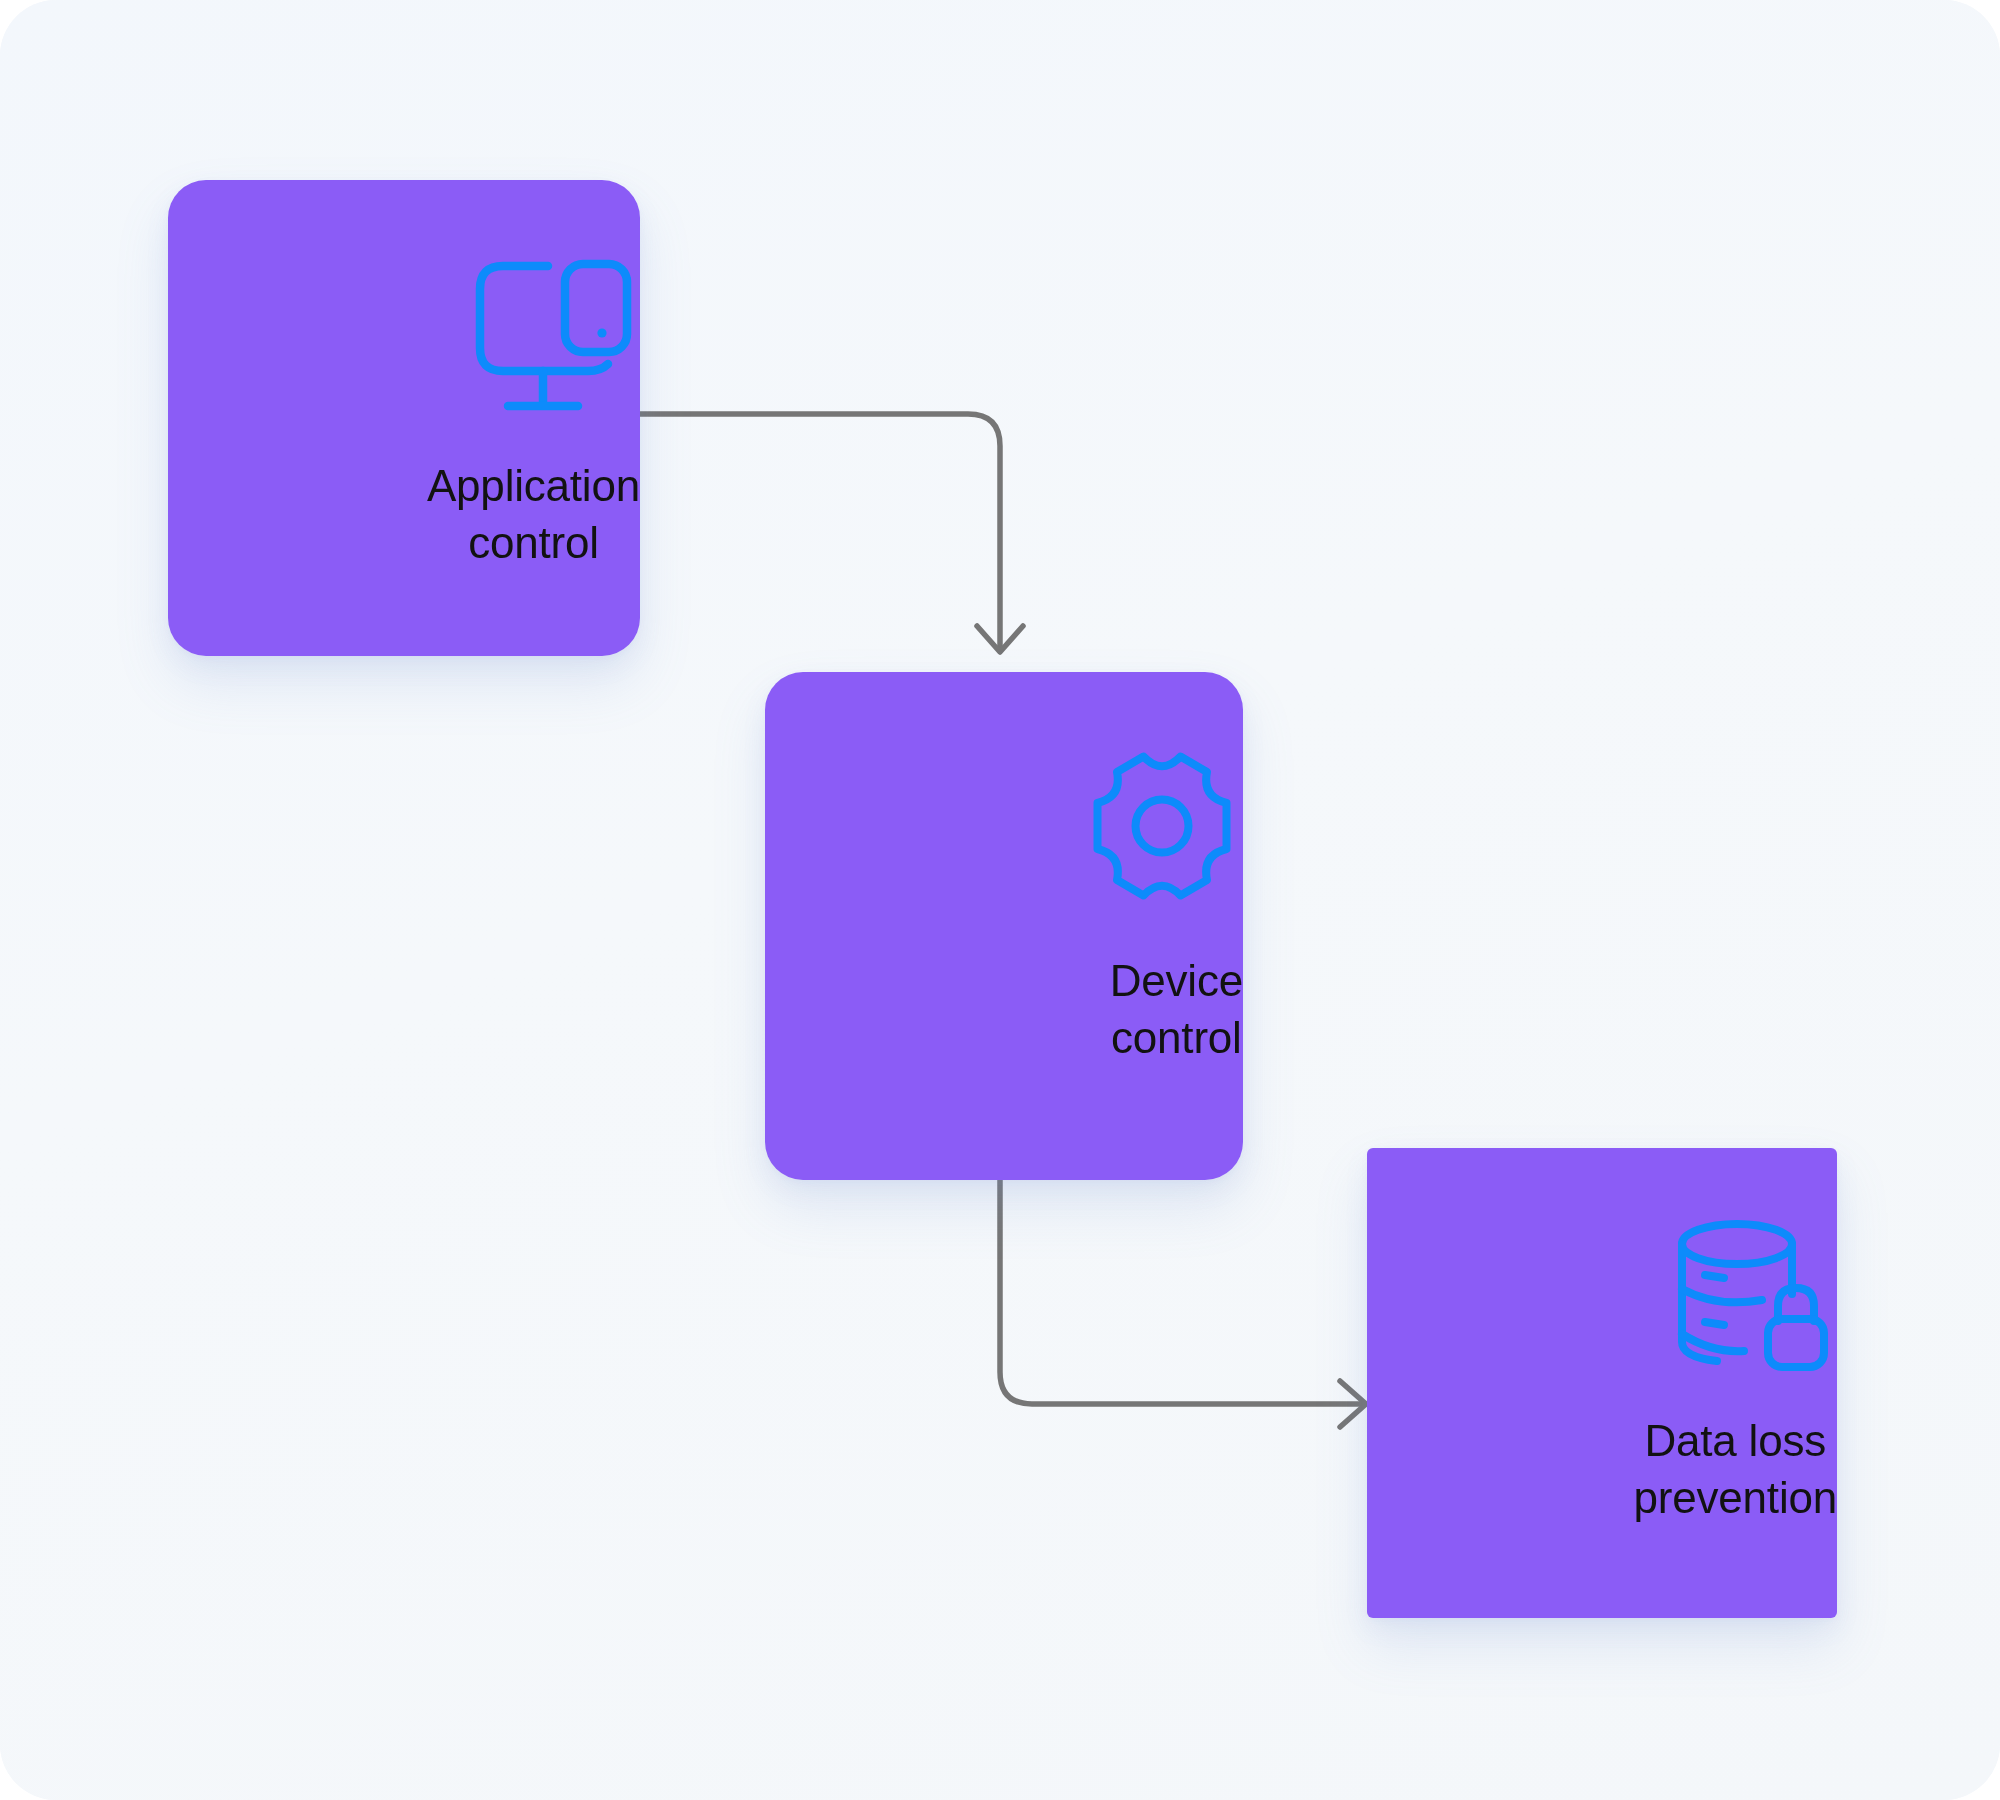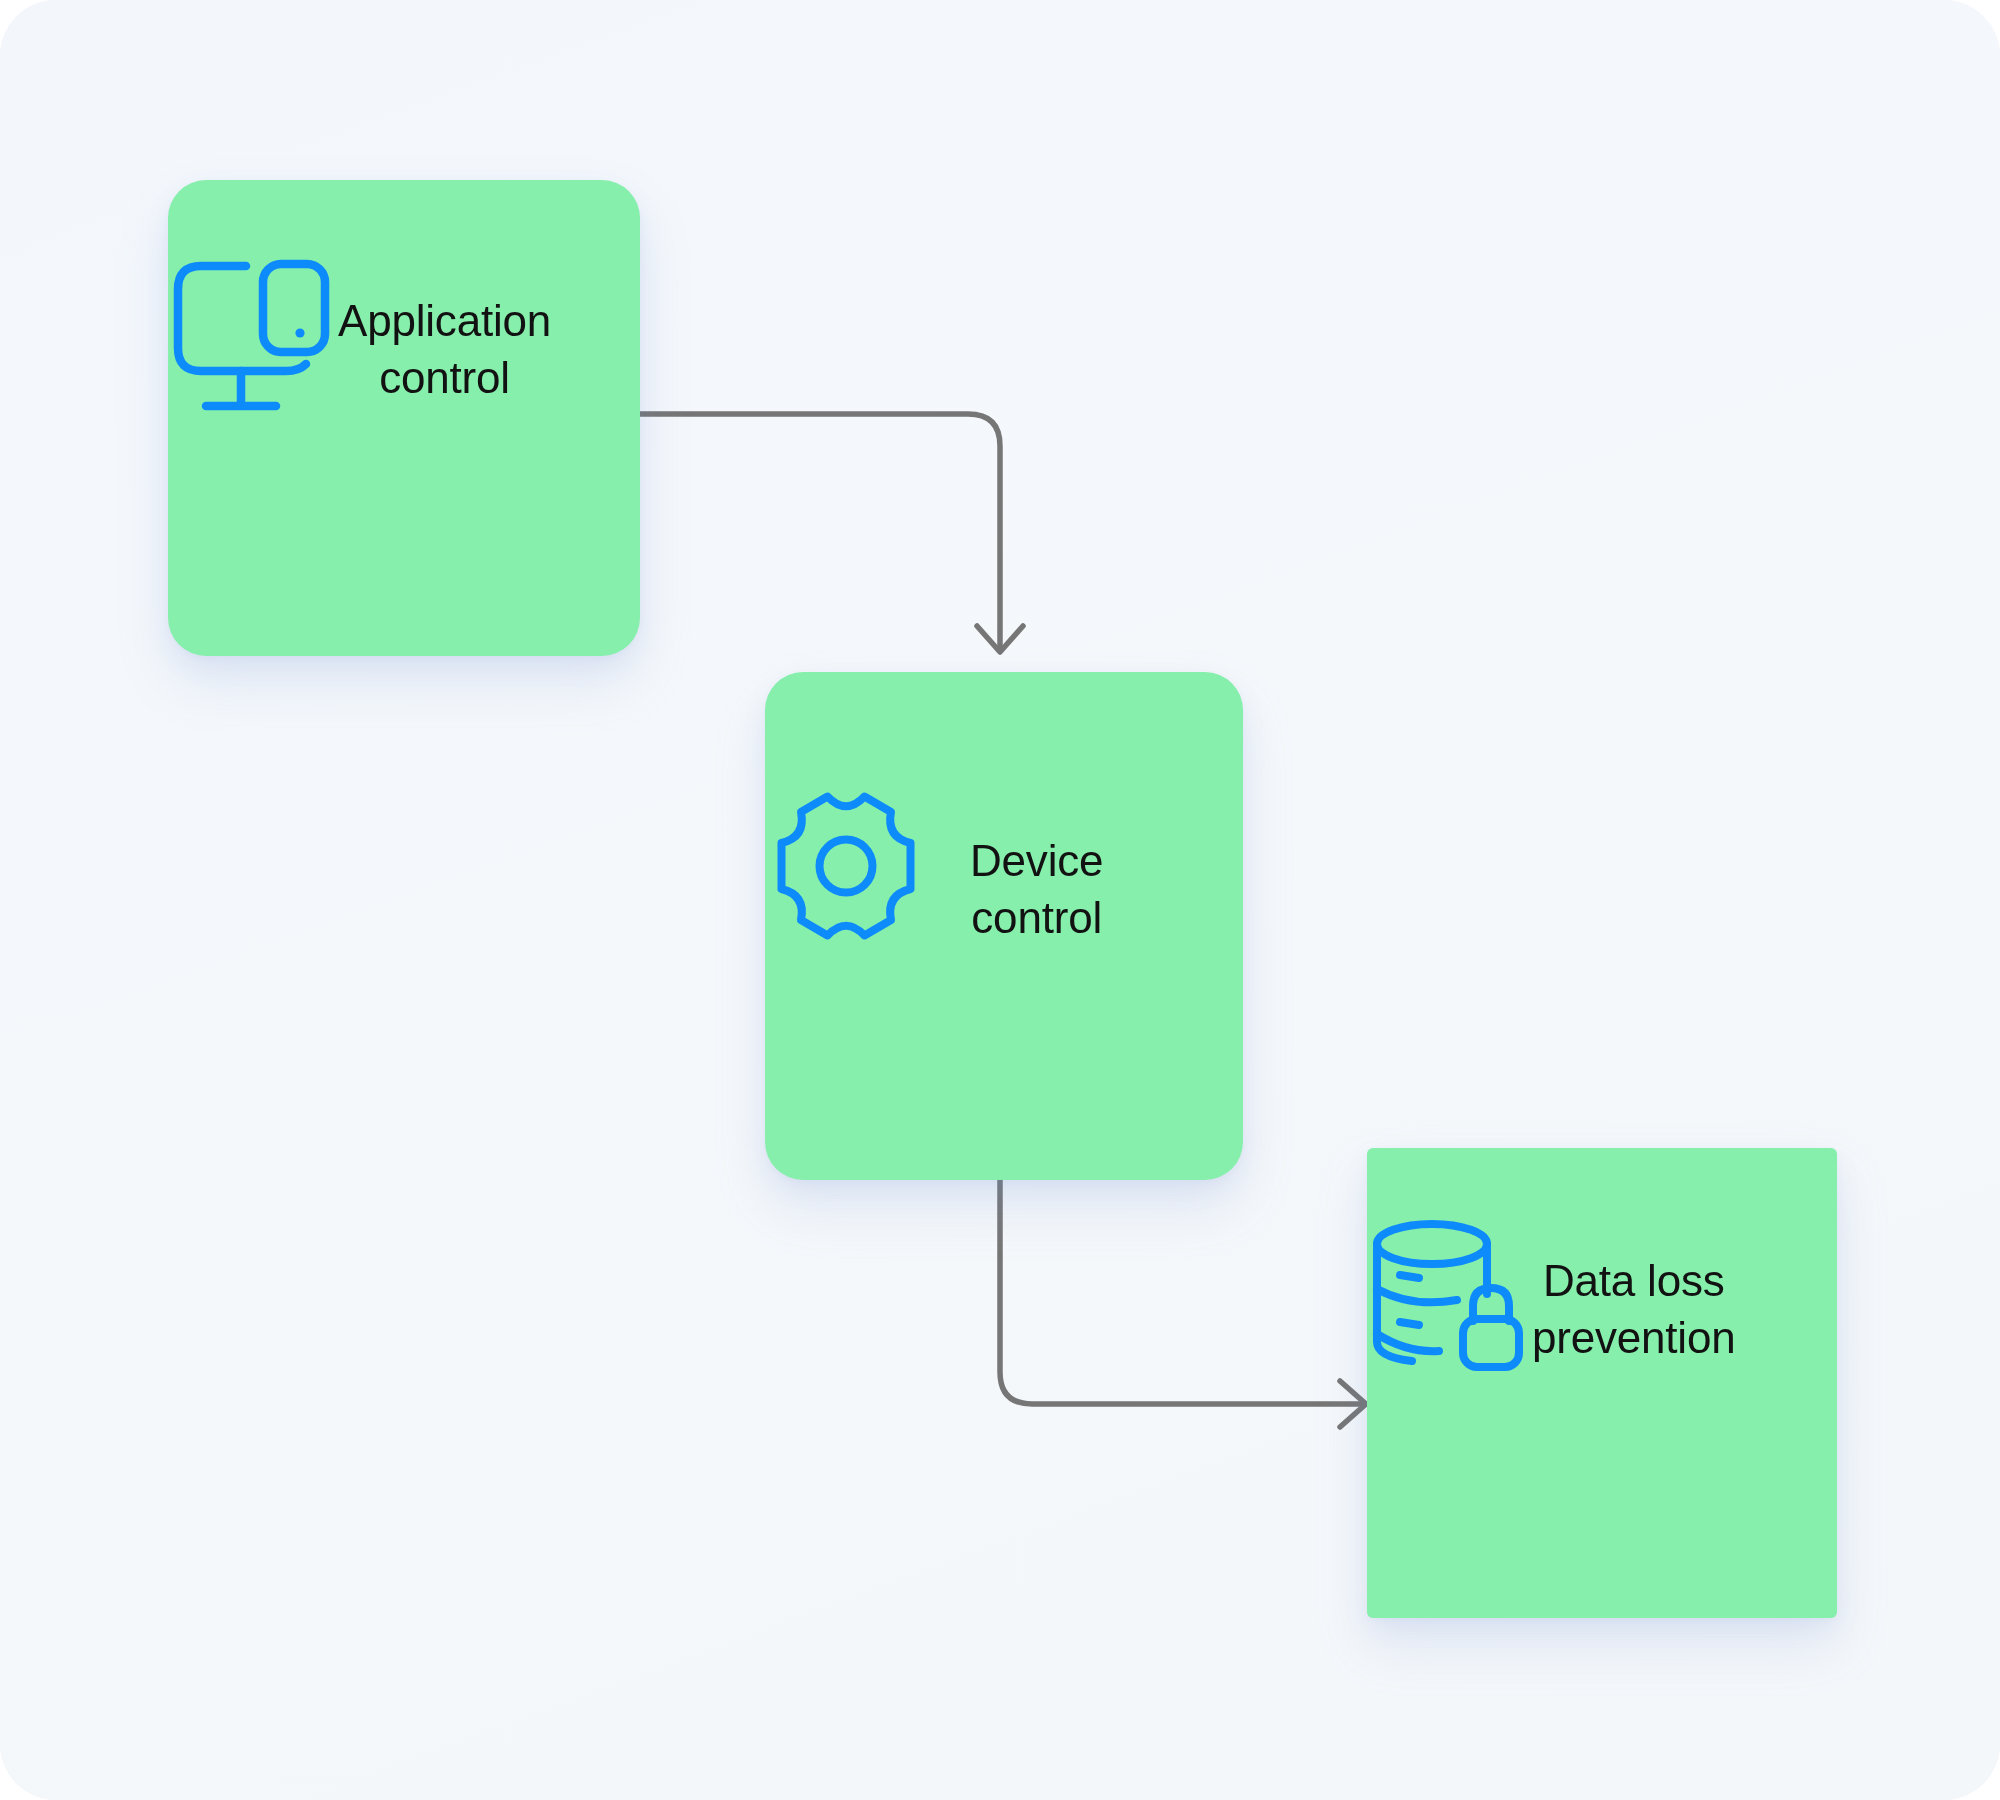--- a/index.html
+++ b/index.html
@@ -34,28 +34,29 @@
 
   .connector-layer {
     position: absolute;
     inset: 0;
     z-index: 1;
   }
 
   .card {
     position: absolute;
     z-index: 2;
-    background: #86efac;
+    background: #8b5cf6;
     border-radius: 38px;
     box-shadow:
       0 28px 54px rgba(112, 144, 208, 0.155),
       0 10px 24px rgba(112, 144, 208, 0.085),
       0 2px 6px rgba(112, 144, 208, 0.05);
     display: flex;
-    align-items: flex-start;
+    flex-direction: column;
+    align-items: flex-end;
     box-sizing: border-box;
   }
 
   .card-icon {
     display: block;
     line-height: 0;
   }
 
   .card-label {
     text-align: center;
@@ -75,22 +76,21 @@
     height: 476px;
     padding-top: 76px;
   }
   #card-application-control .card-label { margin-top: 36px; }
 
   #card-device-control {
     left: 765px;
     top: 672px;
     width: 478px;
     height: 508px;
-    padding-top: 114px;
-    gap: 43px;
+    padding-top: 74px;
   }
   #card-device-control .card-label { margin-top: 46px; }
 
   #card-data-loss-prevention {
     left: 1367px;
     top: 1148px;
     width: 470px;
     height: 470px;
     padding-top: 68px;
     border-radius: 6px;

